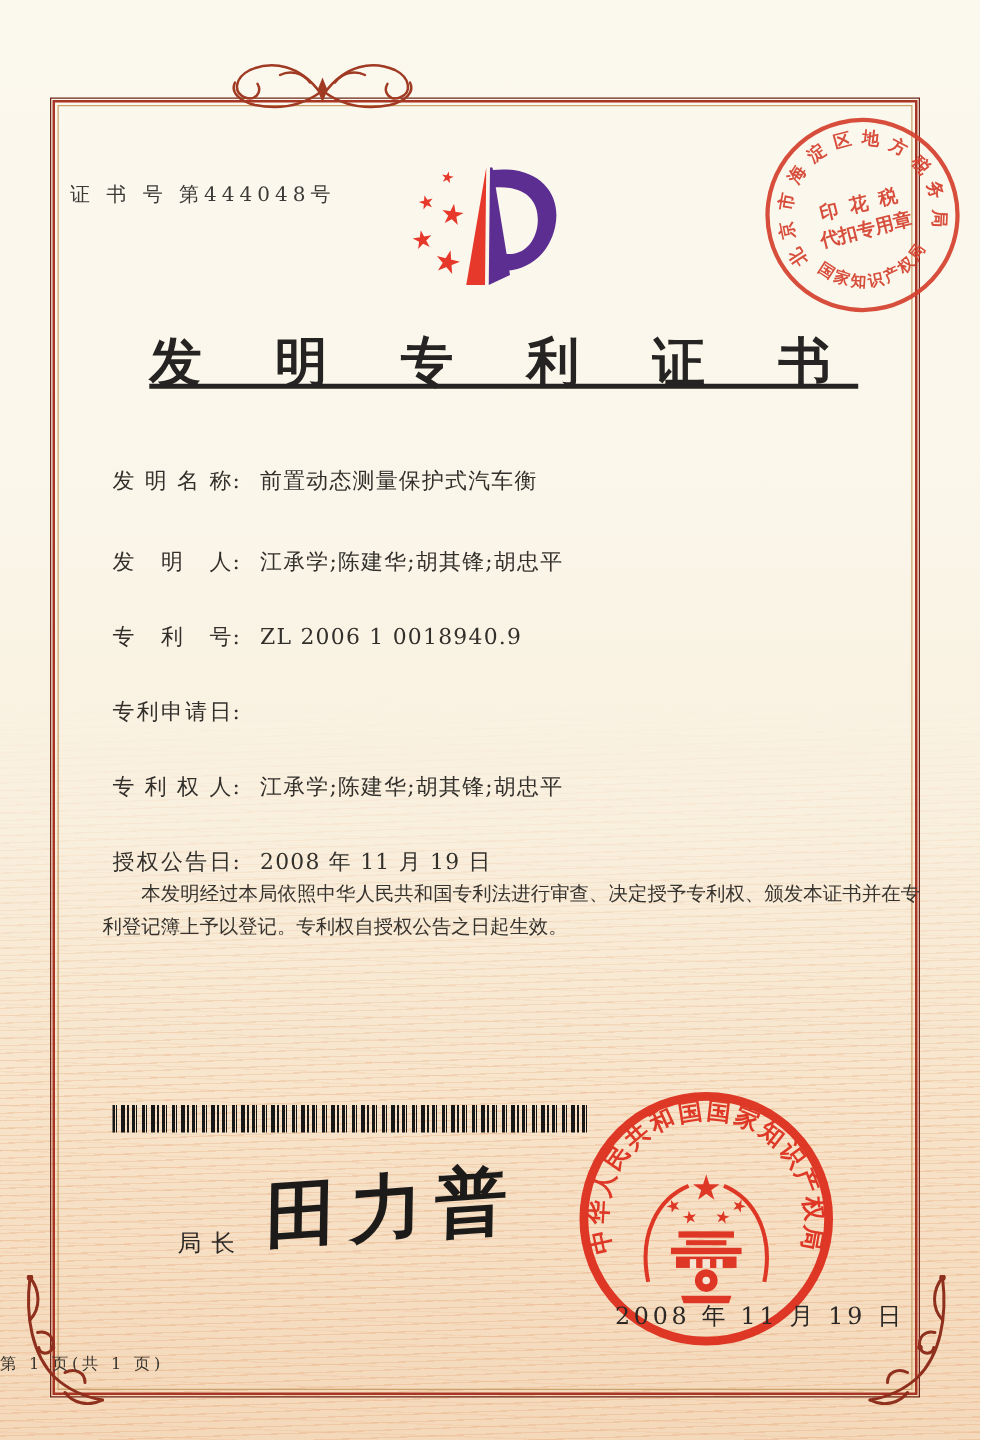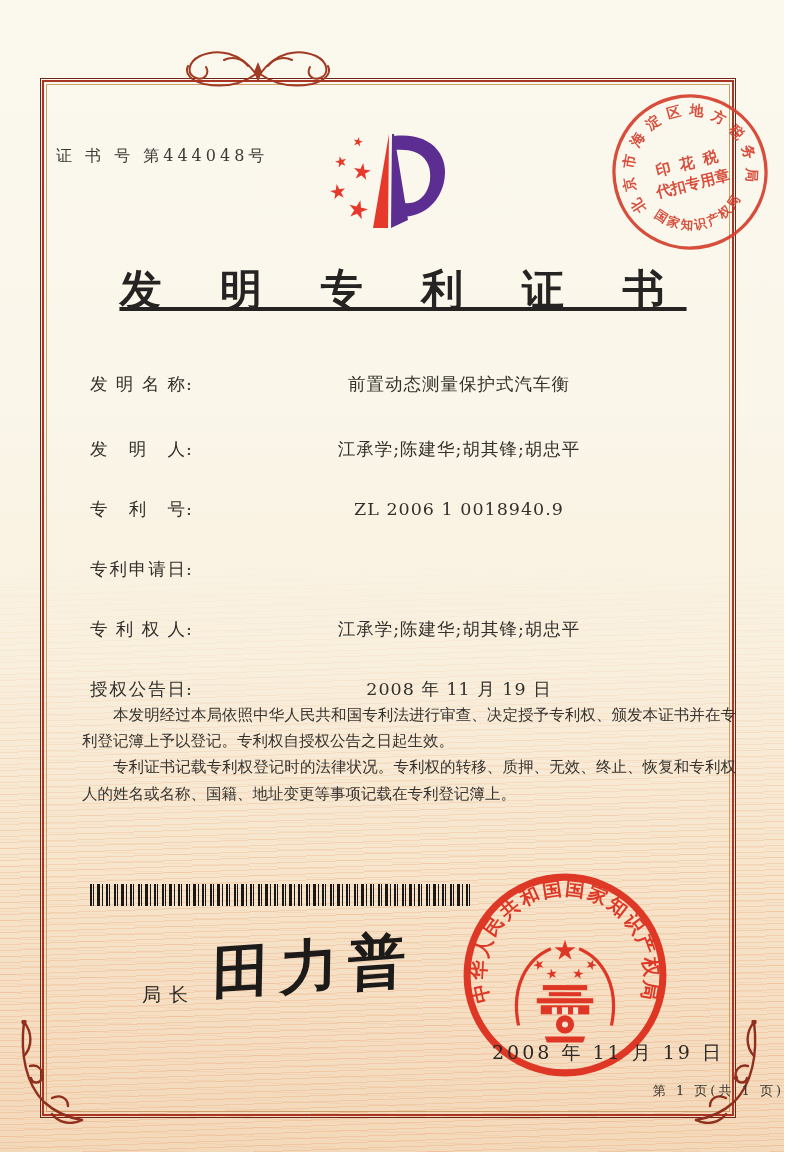--- a/index.html
+++ b/index.html
@@ -45,21 +45,21 @@
     position:absolute; left:0; top:262px; width:100%;
     text-align:center; font-size:42px; font-weight:bold;
     letter-spacing:22px; text-indent:22px; color:#262422;text-decoration:underline;
   }
 
   .fields { position:absolute; left:90px; top:372px; width:620px; font-size:17.5px; color:#33302c; }
   .frow { display:flex; align-items:baseline; margin-bottom:36px; }
   .frow:nth-child(1){ margin-bottom:41px; }
   .flabel { width:96px; text-align:justify; text-align-last:justify; letter-spacing:1px; }
   .fcolon { width:22px; text-align:left; }
-  .fvalue { flex:1; letter-spacing:1px;text-align:center; }
+  .fvalue { flex:1; letter-spacing:1px; }
 
   .paragraphs {
     position:absolute; left:82px; top:702px; width:654px;
     font-size:15.5px; line-height:1.69; text-align:justify; color:#37332e;
   }
   .paragraphs p { text-indent:2em; }
 
   .barcode {
     position:absolute; left:90px; top:884px; width:382px; height:22px;
     background:repeating-linear-gradient(90deg,
@@ -76,21 +76,21 @@
     position:absolute; left:212px; top:928px; font-size:58px; color:#1d1b19;
     font-weight:600; letter-spacing:10px; transform:rotate(-4deg) skewX(-5deg);
     font-family:"DejaVu Serif",serif;
   }
 
   .seal { position:absolute; left:456px; top:866px; opacity:.95; }
   .issue-date { position:absolute; left:492px; top:1040px; font-size:19px; letter-spacing:3px; color:#2b2825; z-index:5; }
 
   .footer {
     position:absolute; left:0; top:1082px; width:100%;
-    text-align:right; font-size:13px; letter-spacing:3px; color:#3a362f;
+    text-align:left; font-size:13px; letter-spacing:3px; color:#3a362f;
   }
 </style>
 </head>
 <body>
 
 <div class="page">
   <div class="waves"></div>
   <div class="frame"></div>
 
   <svg class="top-ornament" width="164" height="56" viewBox="0 0 164 56">
@@ -200,21 +200,20 @@
     </div>
     <div class="frow">
       <span class="flabel">授权公告日</span>
       <span class="fcolon">:</span>
       <span class="fvalue">2008 年 11 月 19 日</span>
     </div>
   </div>
 
   <div class="paragraphs">
     <p>本发明经过本局依照中华人民共和国专利法进行审查、决定授予专利权、颁发本证书并在专利登记簿上予以登记。专利权自授权公告之日起生效。</p>
-    <p>专利证书记载专利权登记时的法律状况。专利权的转移、质押、无效、终止、恢复和专利权人的姓名或名称、国籍、地址变更等事项记载在专利登记簿上。</p>
   </div>
 
   <div class="barcode"></div>
 
   <div class="sign-title">局长</div>
   <div class="sign-name">田力普</div>
 
   <svg class="seal" width="218" height="218" viewBox="0 0 216 216">
     <defs>
       <path id="sealArc" d="M 34.8 137.6 A 79 79 0 1 1 181.2 137.6"></path>

